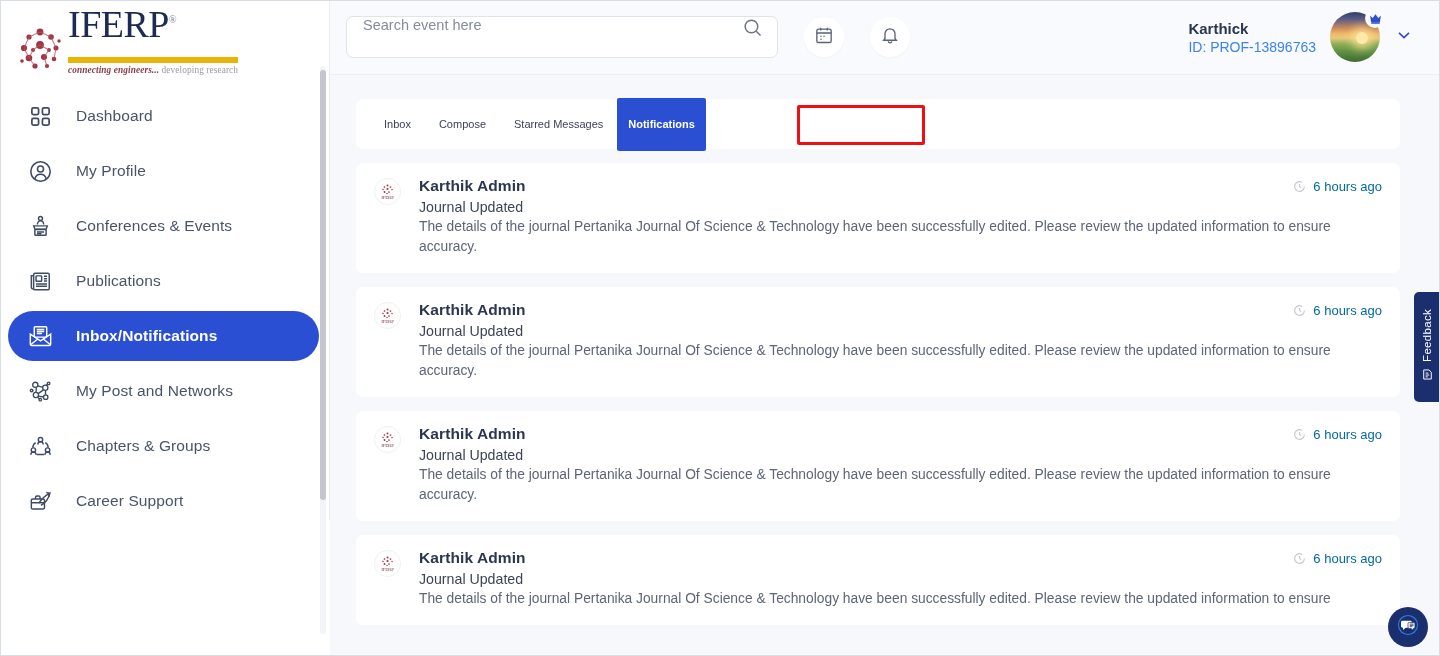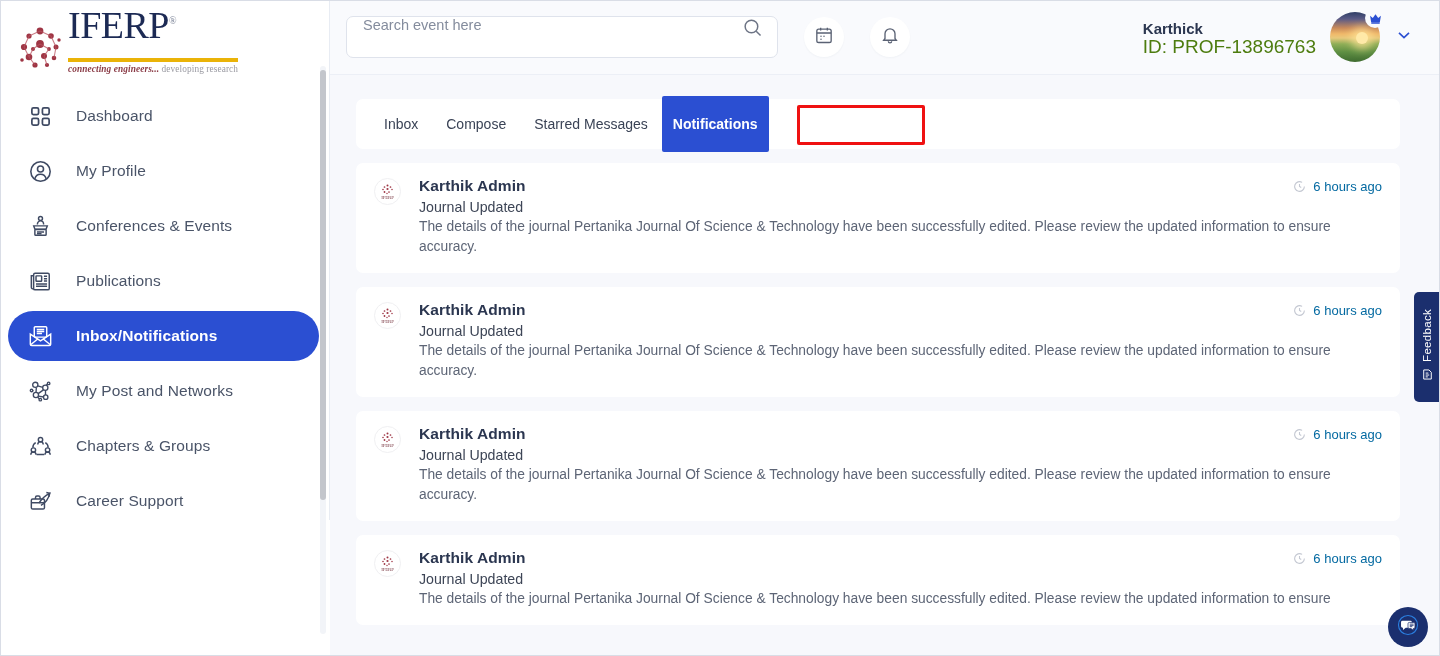--- a/index.html
+++ b/index.html
@@ -31,21 +31,21 @@
     font-family: "Liberation Serif", serif;
     font-size: 38px; line-height: 38px; letter-spacing: -0.5px;
     color: #1c2a54; font-weight: 400; position: relative;
   }
   .logo-reg {
     font-size: 10px; vertical-align: super; color: #7a8296;
   }
   .logo-tag {
     font-family: "Liberation Serif", serif;
     font-size: 9.3px; color: #8b6f72; letter-spacing: 0.1px;
-    border-top: 4px solid #eab308; padding-top: 2px; margin-top: 14px;
+    border-top: 6px solid #eab308; padding-top: 2px; margin-top: 14px;
     white-space: nowrap;
     text-align: right;
   }
   .logo-tag i { font-style: italic; color: #8a3b46; font-weight: bold; }
   .logo-tag .grey { color: #9a9aa2; font-style: normal; }
 
   .sb-scroll-track {
     position: absolute; left: 320px; top: 66px;
     width: 6px; height: 568px; background: #f2f4f8; border-radius: 3px;
   }
@@ -95,21 +95,21 @@
   .round-btn {
     width: 40px; height: 40px; border-radius: 50%;
     background: #ffffff; display: flex; align-items: center; justify-content: center;
     margin-left: 26px; color: #5a6274; cursor: pointer;
     box-shadow: 0 1px 2px rgba(30,40,70,0.04);
   }
   .spacer { flex: 1; }
   .user-block { display: flex; align-items: center; }
   .user-names { text-align: left; margin-right: 14px; }
   .user-name { font-size: 15px; font-weight: bold; color: #2b3650; line-height: 19px; }
-  .user-id { font-size: 19px; color: #4d7c0f; line-height: 18px; }
+  .user-id { font-size: 14px; color: #3b82f6; line-height: 18px; }
   .avatar-wrap { position: relative; width: 50px; height: 50px; }
   .avatar {
     width: 50px; height: 50px; border-radius: 50%; overflow: hidden;
     background: linear-gradient(to bottom,
       #2f3e66 0%, #5a5a86 14%, #c98a5a 32%, #f0b96a 44%,
       #e8c97c 52%, #8fae57 64%, #5e8f43 80%, #3f6b30 100%);
     position: relative;
   }
   .avatar::after {
     content:""; position:absolute; left:52%; top:40%;
@@ -124,21 +124,21 @@
   .chev { margin-left: 14px; color: #2b4fd2; cursor: pointer; }
 
   
   .content { padding: 24px 40px 0 26px; height: 581px; overflow: hidden; }
   .tabs-card {
     background: #ffffff; border-radius: 7px;
     height: 50px; display: flex; align-items: center;
     padding-left: 14px; position: relative;
   }
   .tab {
-    font-size: 14px; color: #3a4356; padding: 0 14px;
+    font-size: 11px; color: #3a4356; padding: 0 14px;
     line-height: 50px; cursor: pointer; white-space: nowrap;
   }
   .tab.selected {
     background: #2b4fd2; color: #ffffff; font-weight: bold;
     line-height: 1; padding: 21px 11px; border-radius: 2px;
   }
   .tab-highlight {
     position: absolute; left: 441px; top: 6px;
     width: 128px; height: 40px; border: 3px solid #ef1111; border-radius: 2px;
     pointer-events: none;

